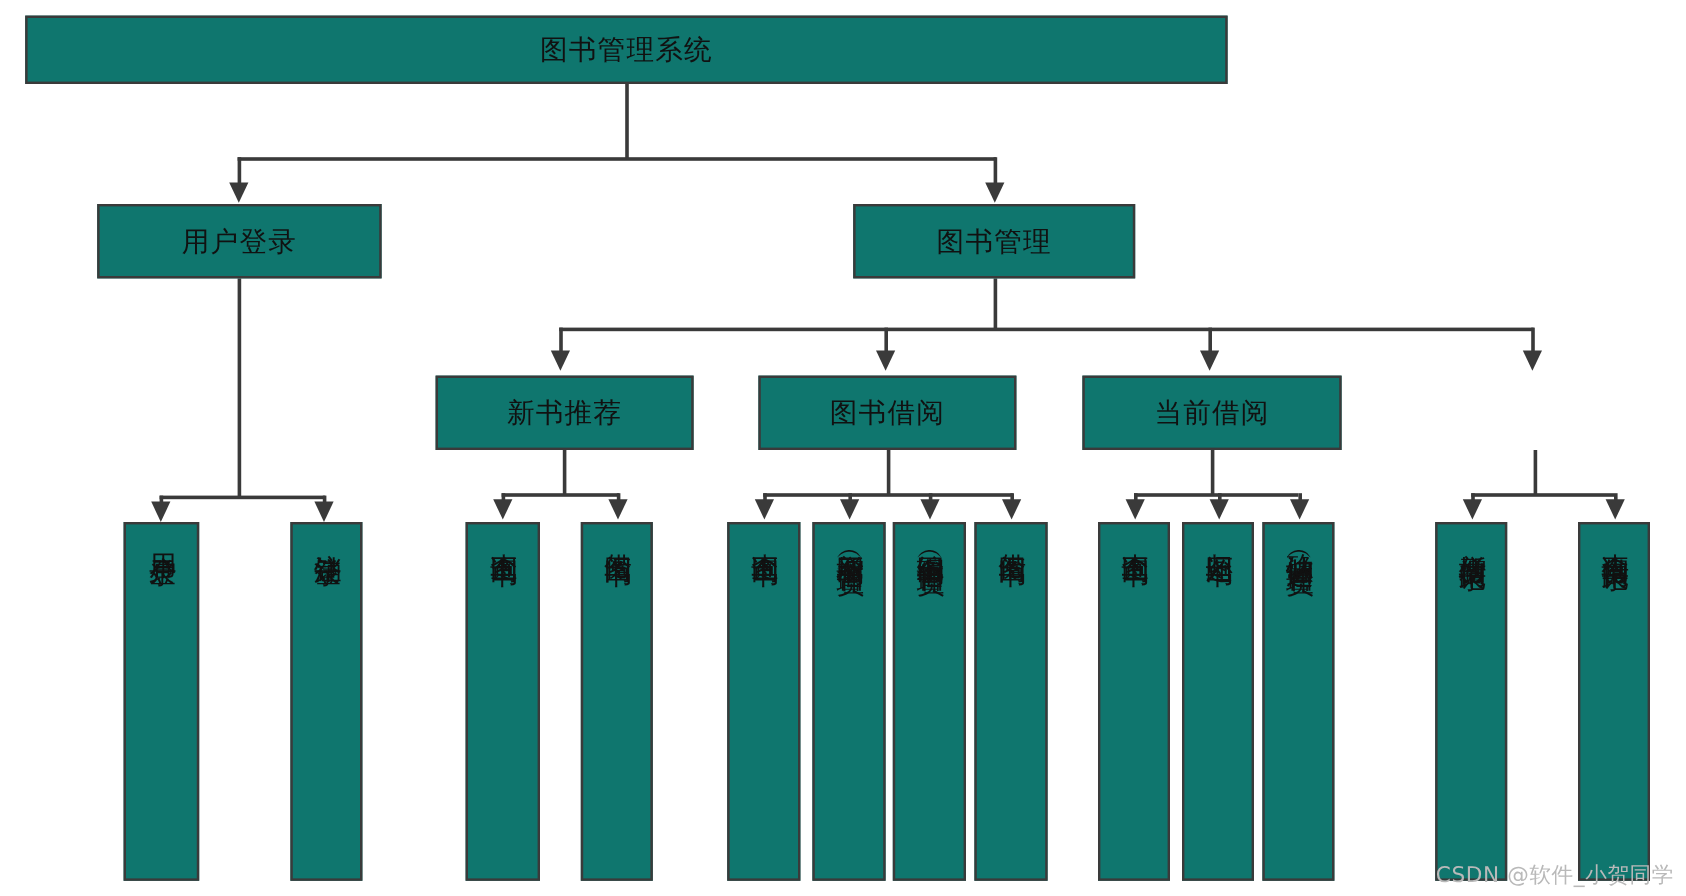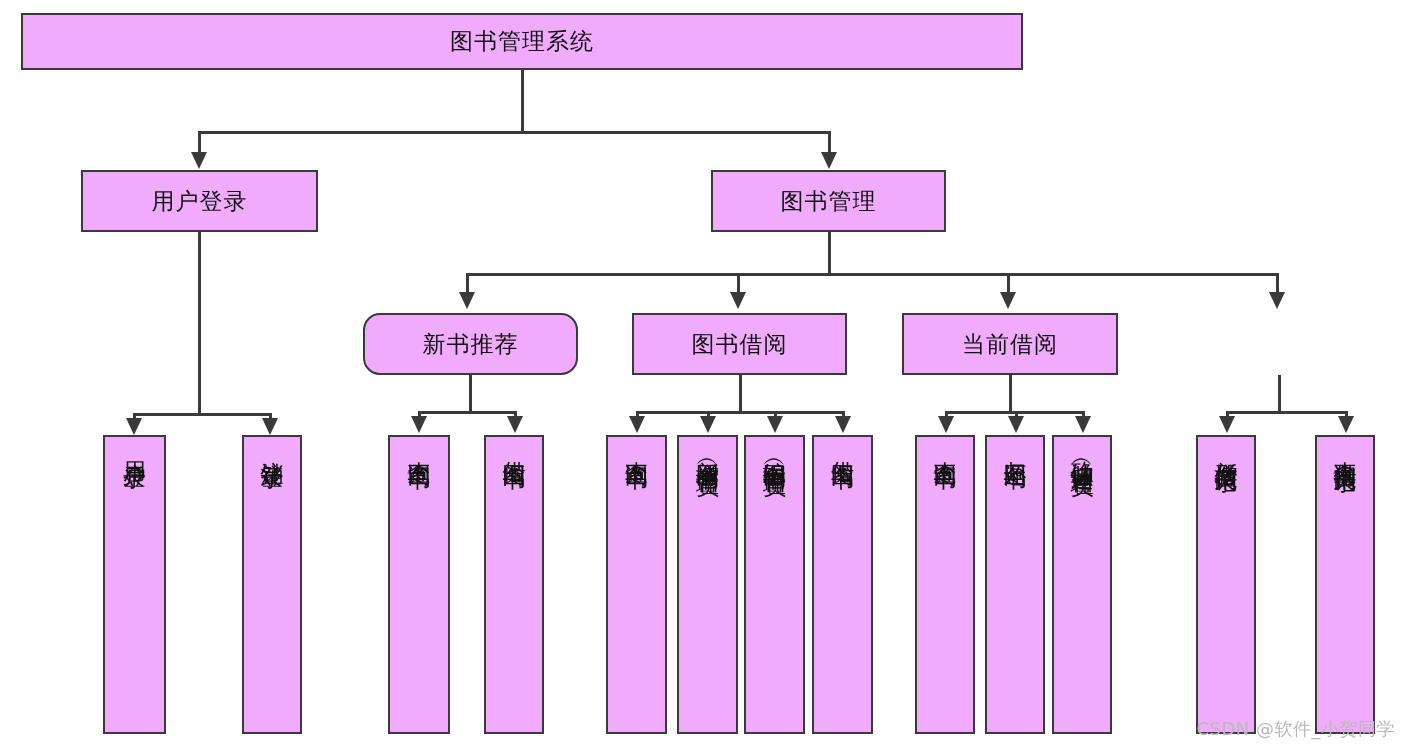--- a/index.html
+++ b/index.html
@@ -12,21 +12,21 @@
     width: 1405px;
     height: 747px;
     background: #ffffff;
     font-family: "DejaVu Sans", "Liberation Sans", sans-serif;
     overflow: hidden;
   }
   .node {
     position: absolute;
     box-sizing: border-box;
     border: 2.5px solid #3a3a3a;
-    background: #f0abfc;
+    background: #0f766e;
     display: flex;
     align-items: center;
     justify-content: center;
     color: #111111;
   }
   .node.h {
     font-size: 23px;
     letter-spacing: 1px;
   }
   .node.v {
@@ -142,21 +142,21 @@
     <span class="htext">图书管理系统</span>
   </div>
 
   <div class="node h" style="left:81px; top:170px; width:237px; height:62px;">
     <span class="htext">用户登录</span>
   </div>
   <div class="node h" style="left:711px; top:170px; width:235px; height:62px;">
     <span class="htext">图书管理</span>
   </div>
 
-  <div class="node h" style="left:363px; top:313px; width:215px; height:62px;border-radius:17px;">
+  <div class="node h" style="left:363px; top:313px; width:215px; height:62px;">
     <span class="htext">新书推荐</span>
   </div>
   <div class="node h" style="left:902px; top:313px; width:216px; height:62px;">
     <span class="htext">当前借阅</span>
   </div>
   <div class="node h" style="left:632px; top:313px; width:215px; height:62px;">
     <span class="htext">图书借阅</span>
   </div>
 
   <div class="node v" style="left:103px; top:435px; width:63px; height:299px;">

